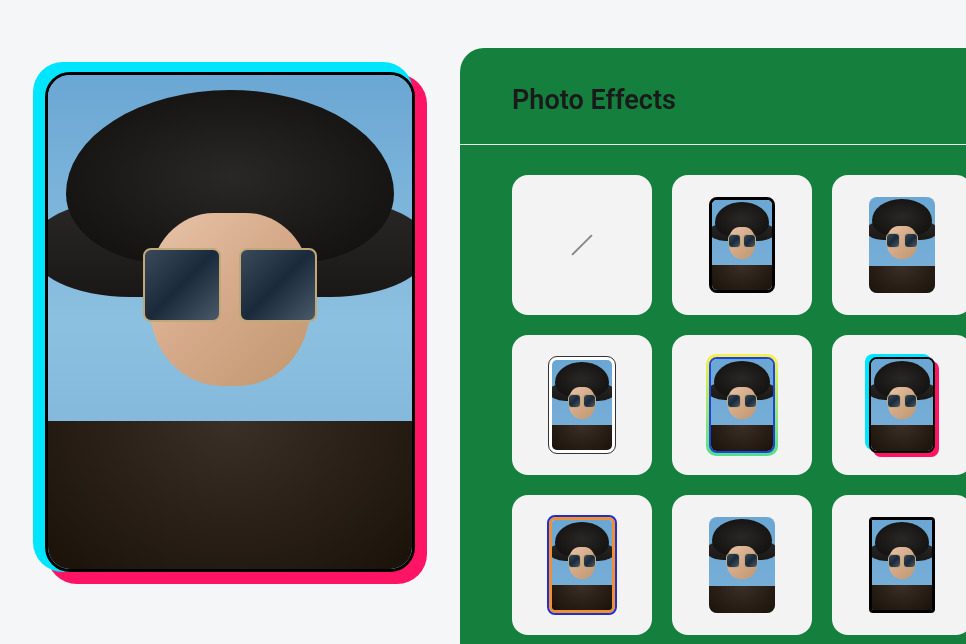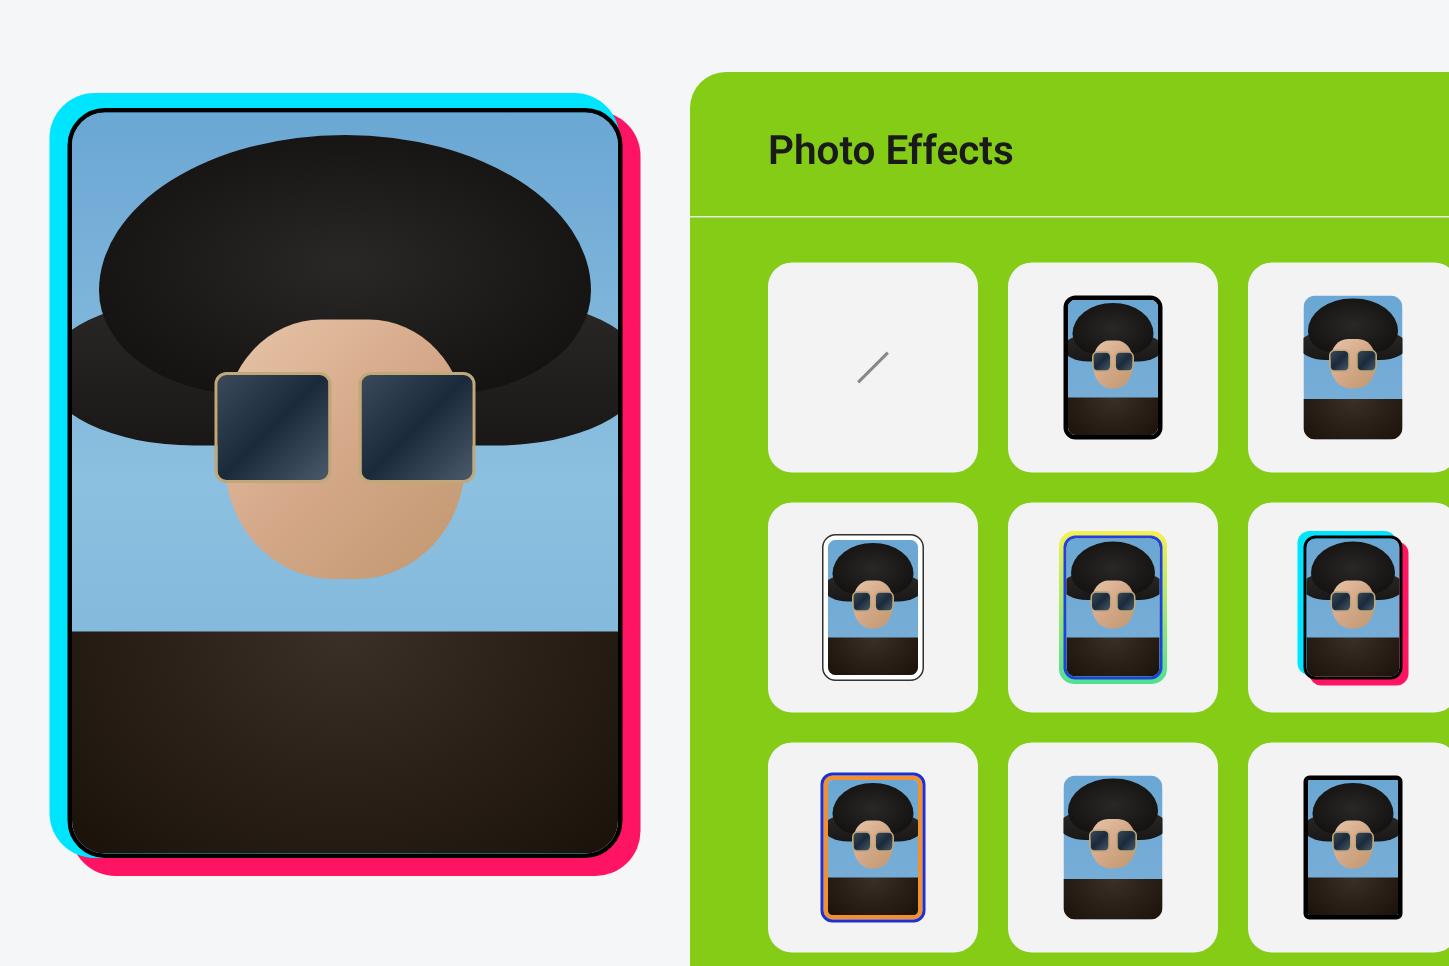--- a/index.html
+++ b/index.html
@@ -109,21 +109,21 @@
     .fur {
       position: absolute;
       bottom: 0;
       left: 0;
       right: 0;
       height: 30%;
       background: radial-gradient(ellipse at top, #3a3028 0%, #2a2018 50%, #1a1208 100%);
     }
     .effects-panel {
       flex: 1;
-      background: #84cc16;
+      background: #15803d;
       border-radius: 24px 0 0 0;
       margin-top: 48px;
       padding: 36px 40px 0 52px;
       overflow: hidden;
     }
     .panel-title {
       font-size: 27px;
       font-weight: 600;
       color: #1a1a1a;
       margin-bottom: 28px;

